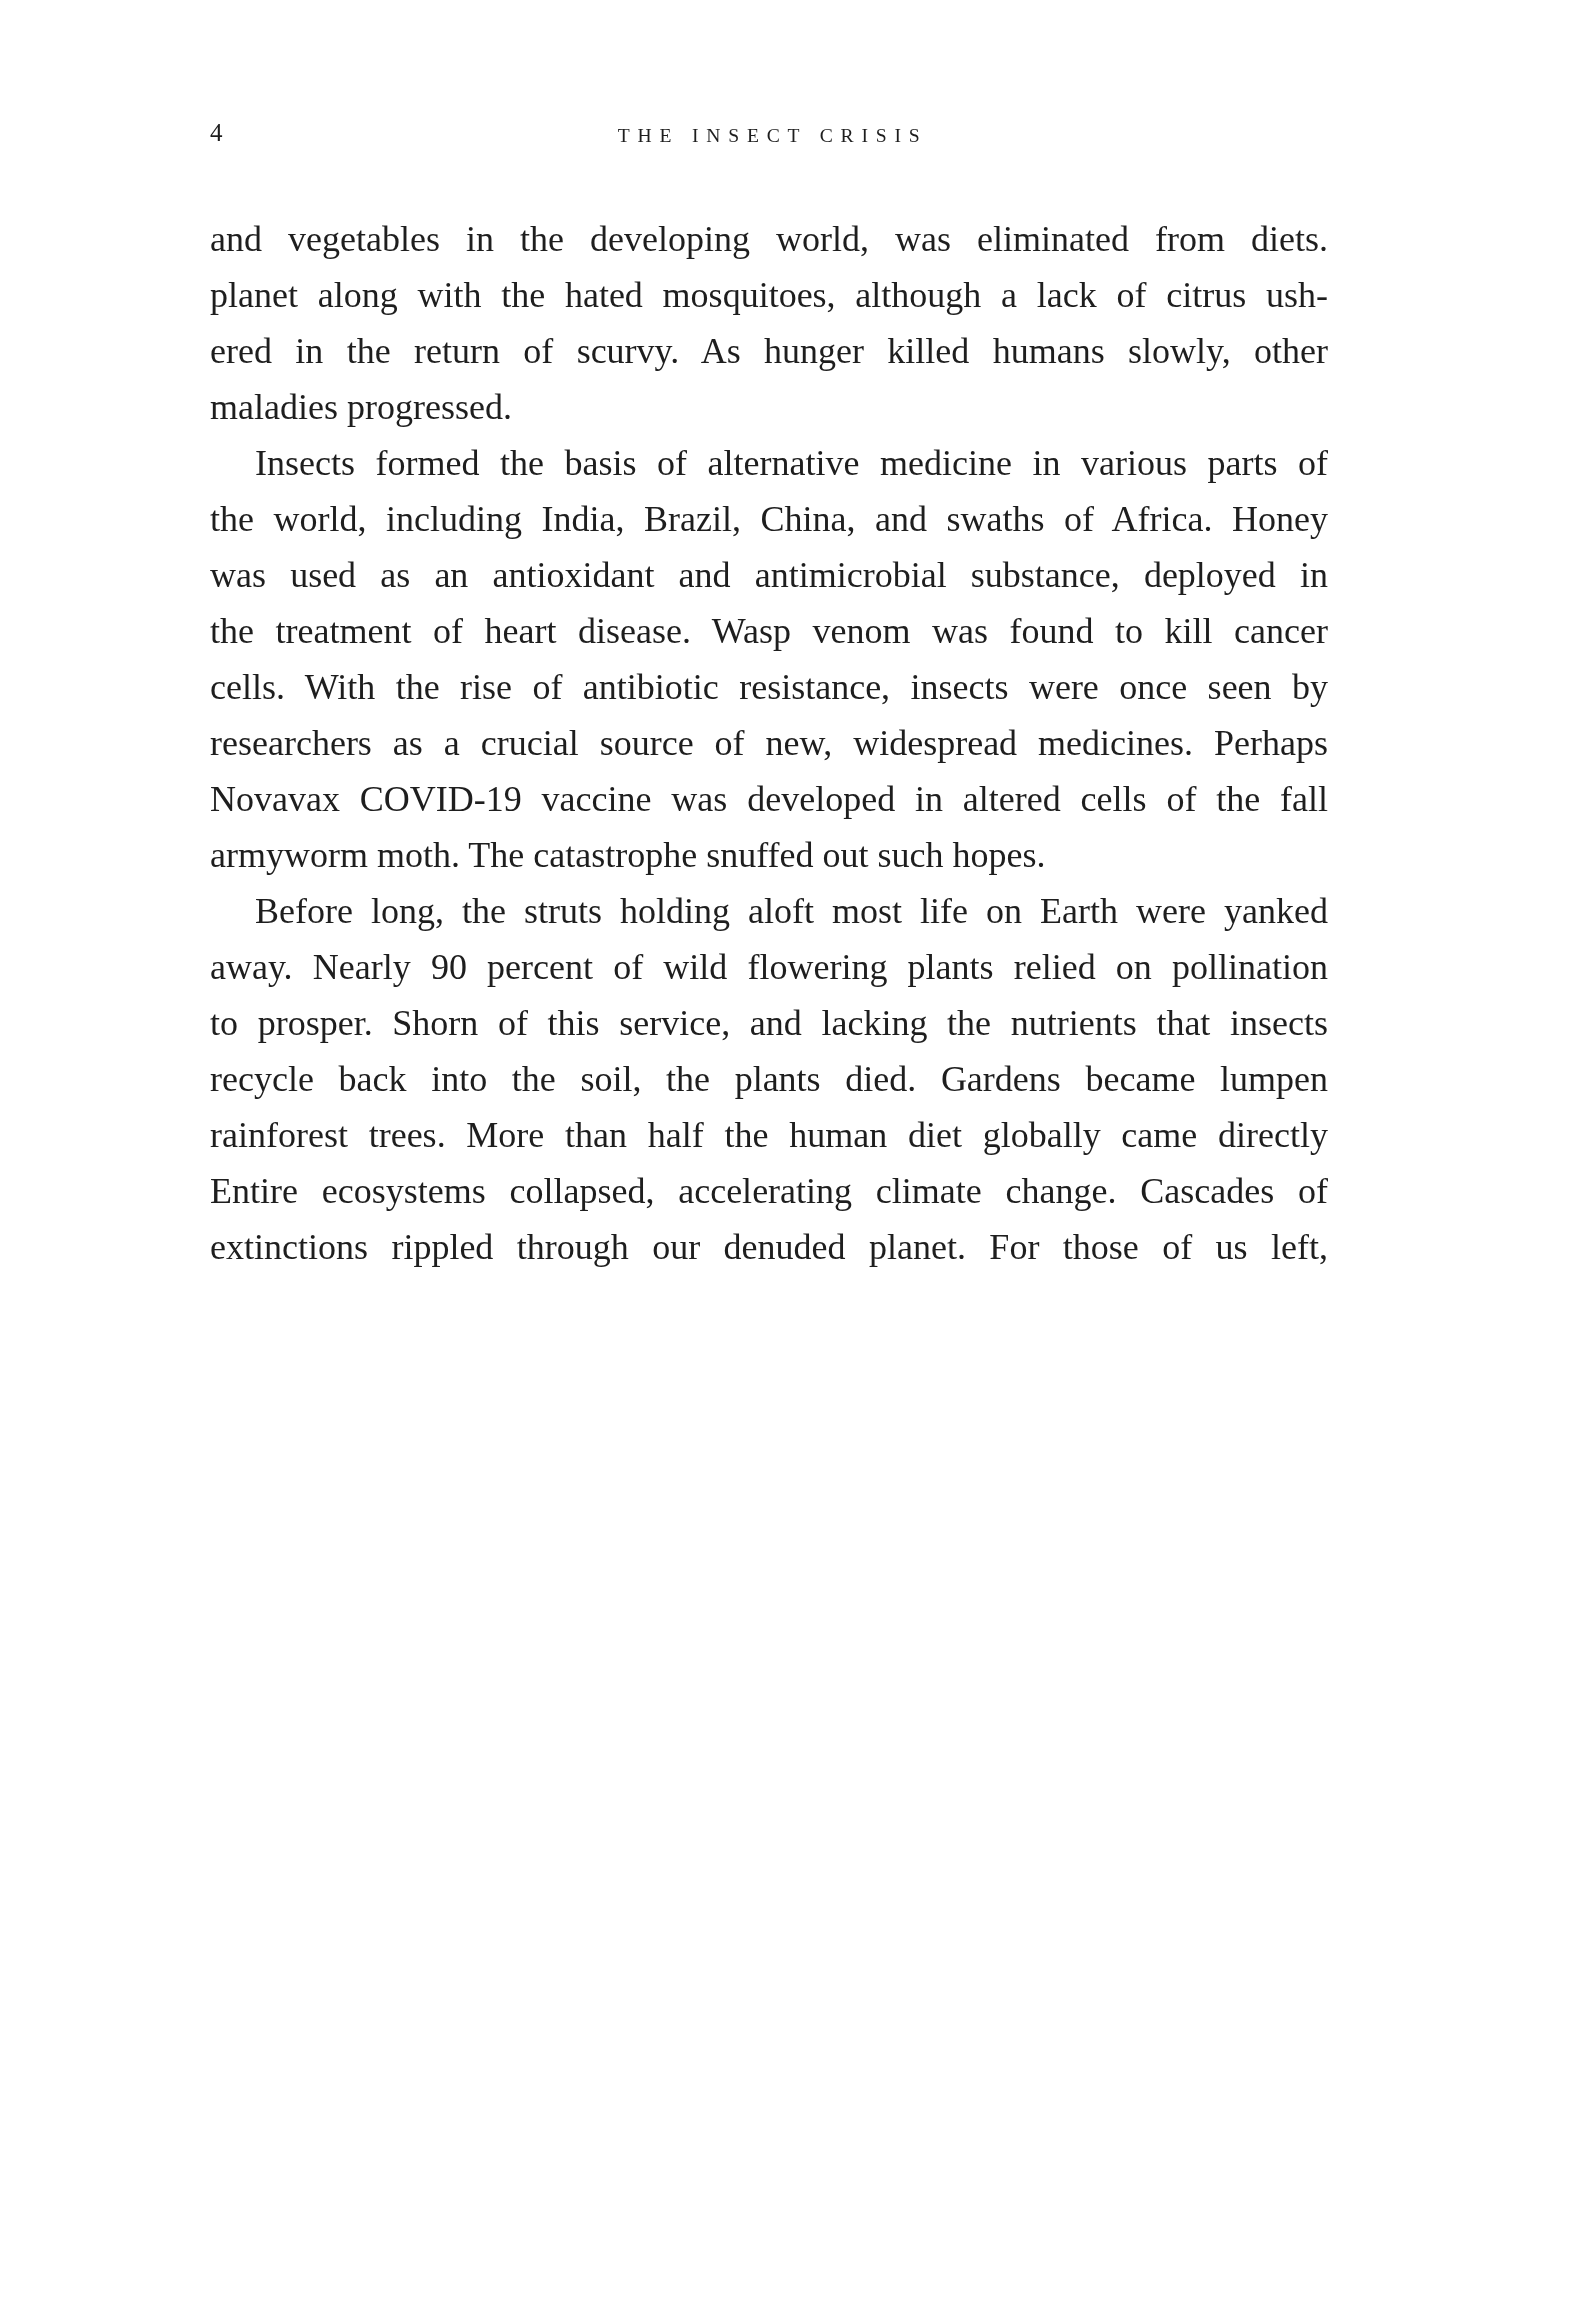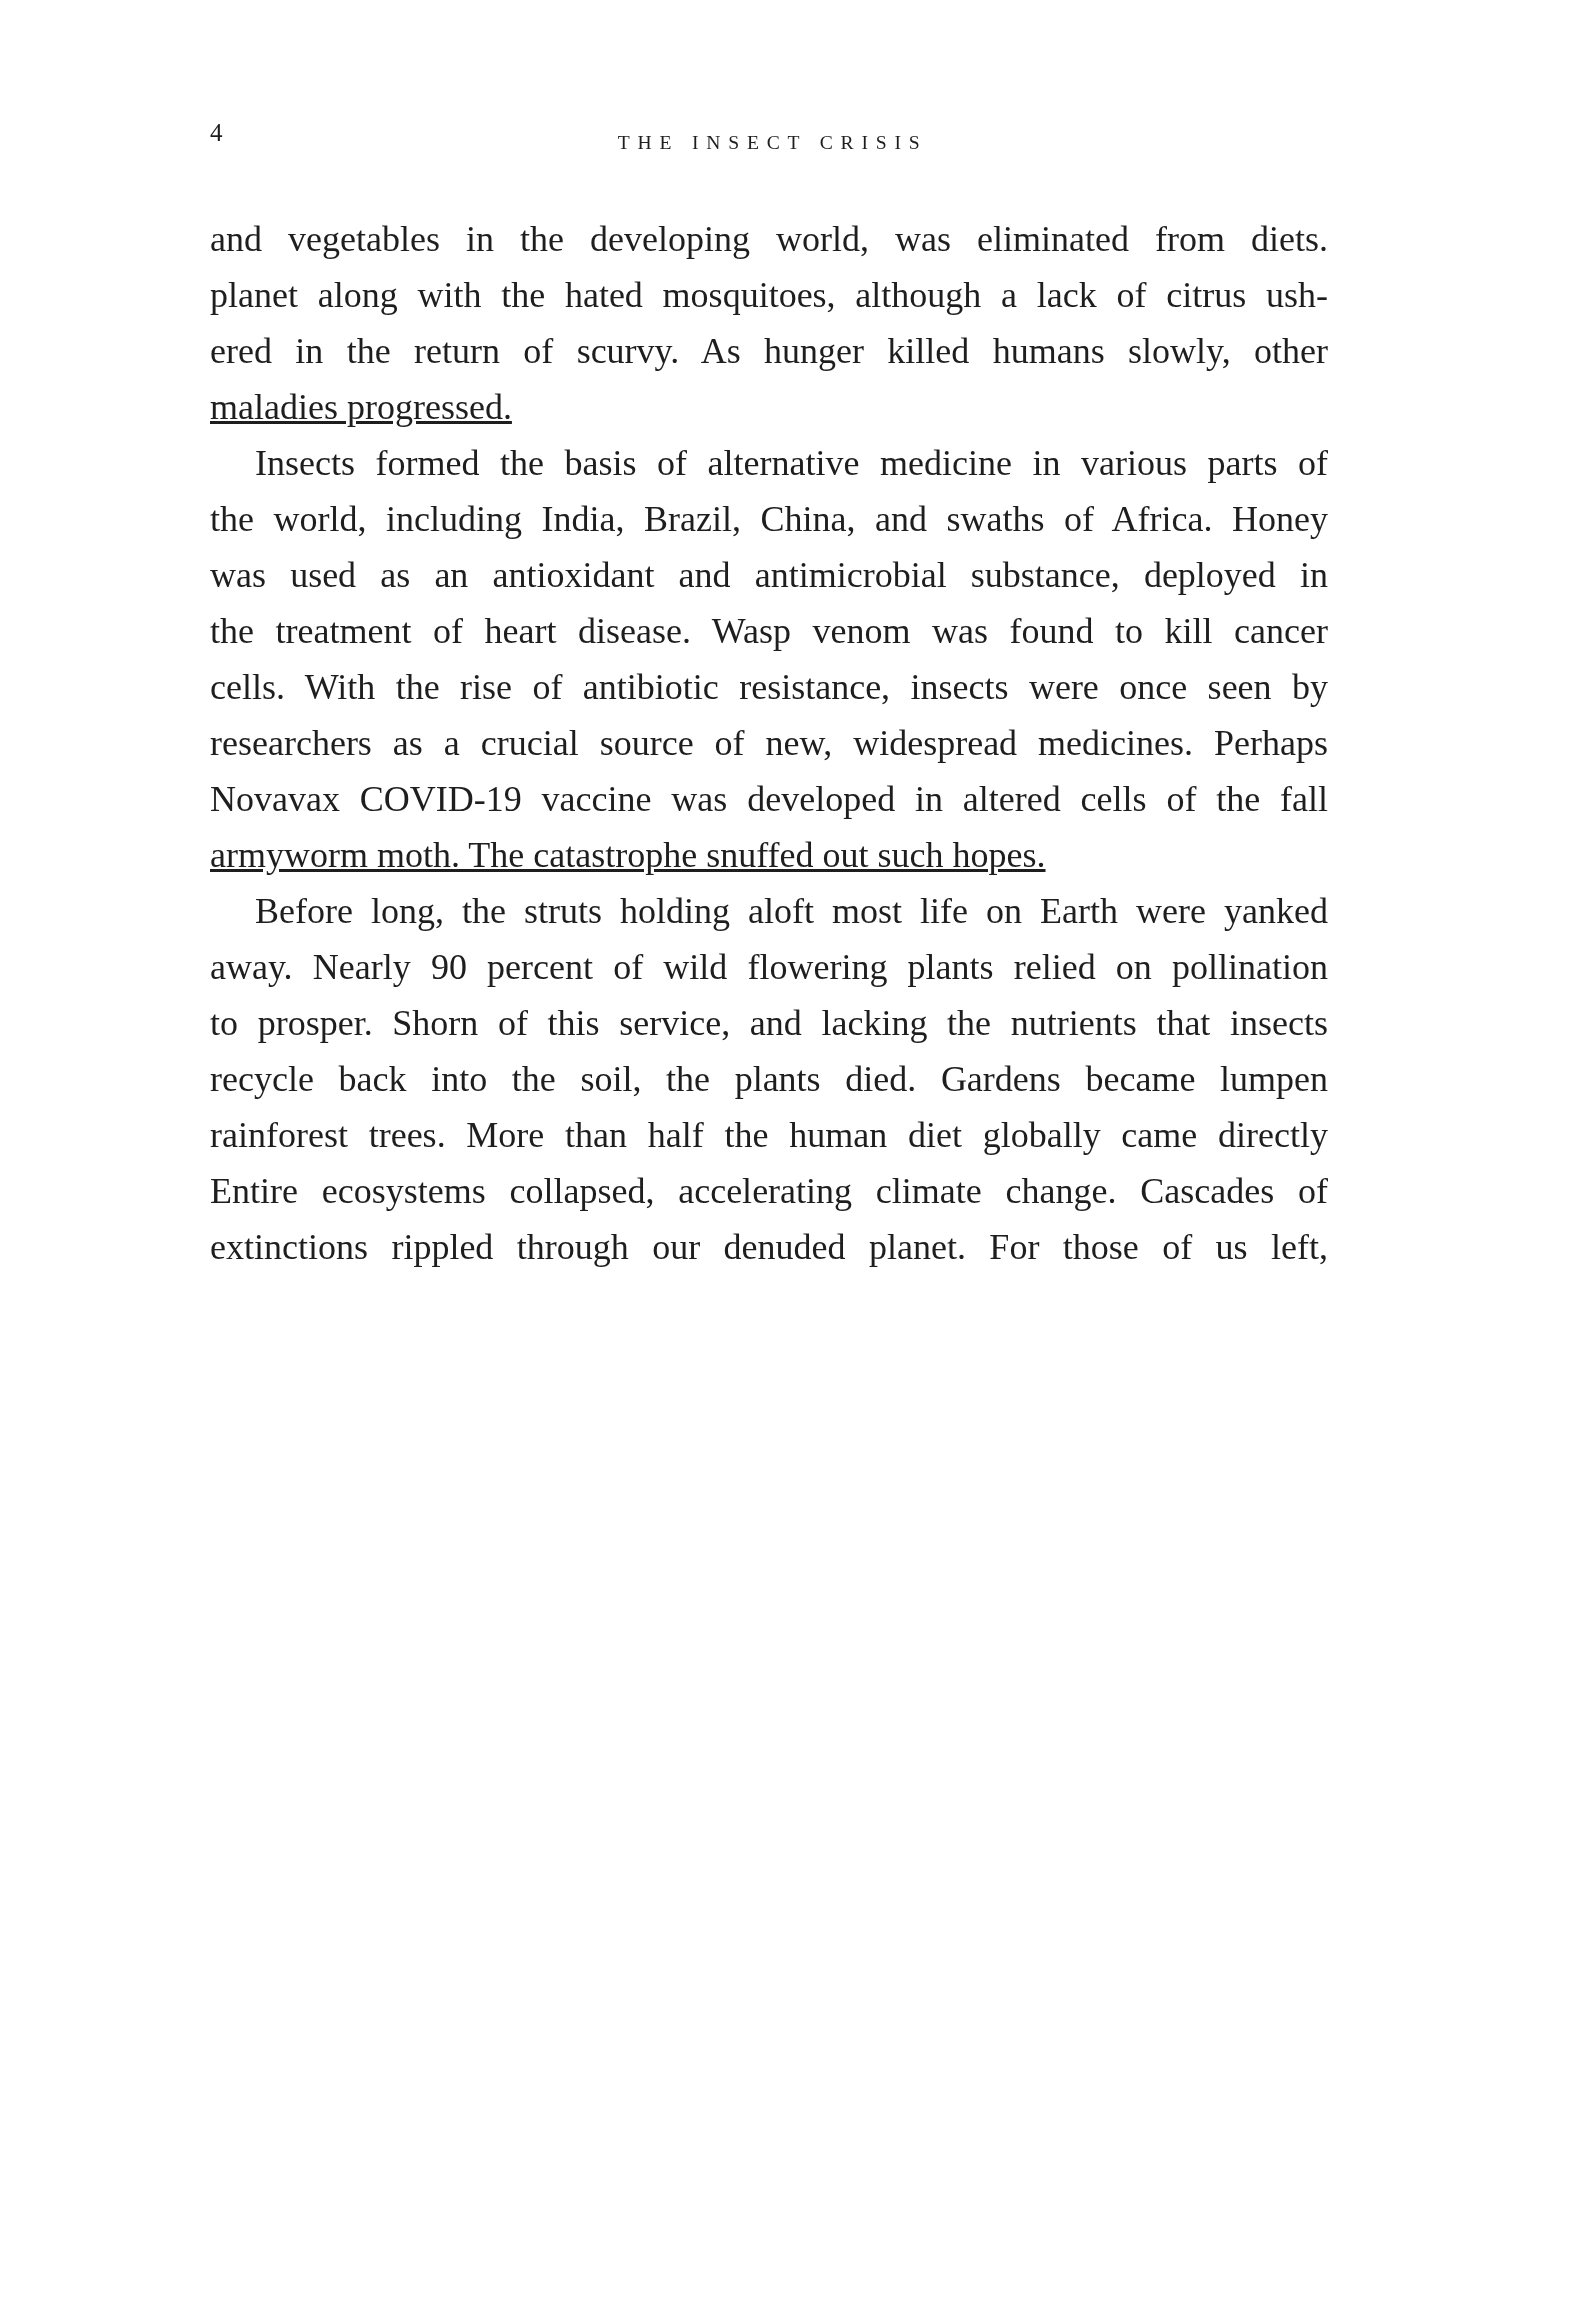--- a/index.html
+++ b/index.html
@@ -33,21 +33,21 @@
       position: absolute;
       left: 0;
       top: 0;
       font-size: 25px;
       line-height: 28px;
     }
     .running-title {
       position: absolute;
       left: 0;
       right: 0;
-      top: 12px;
+      top: 5px;
       text-align: center;
       font-size: 19.6px;
       line-height: 24.5px;
       letter-spacing: 7.8px;
       text-transform: uppercase;
       padding-left: 7.3px;
     }
     .body-text {
       position: absolute;
       left: 210px;
@@ -60,21 +60,20 @@
       line-height: 56px;
       font-size: 36px;
       white-space: nowrap;
       text-align: justify;
       text-align-last: justify;
       overflow: visible;
     }
     .line.last {
       text-align: right;
       text-align-last: left;
-      text-decoration: underline;
     }
     .line.indent {
       padding-left: 45px;
     }
   </style>
 </head>
 <body>
 
 <div class="page">
   <div class="running-head">

